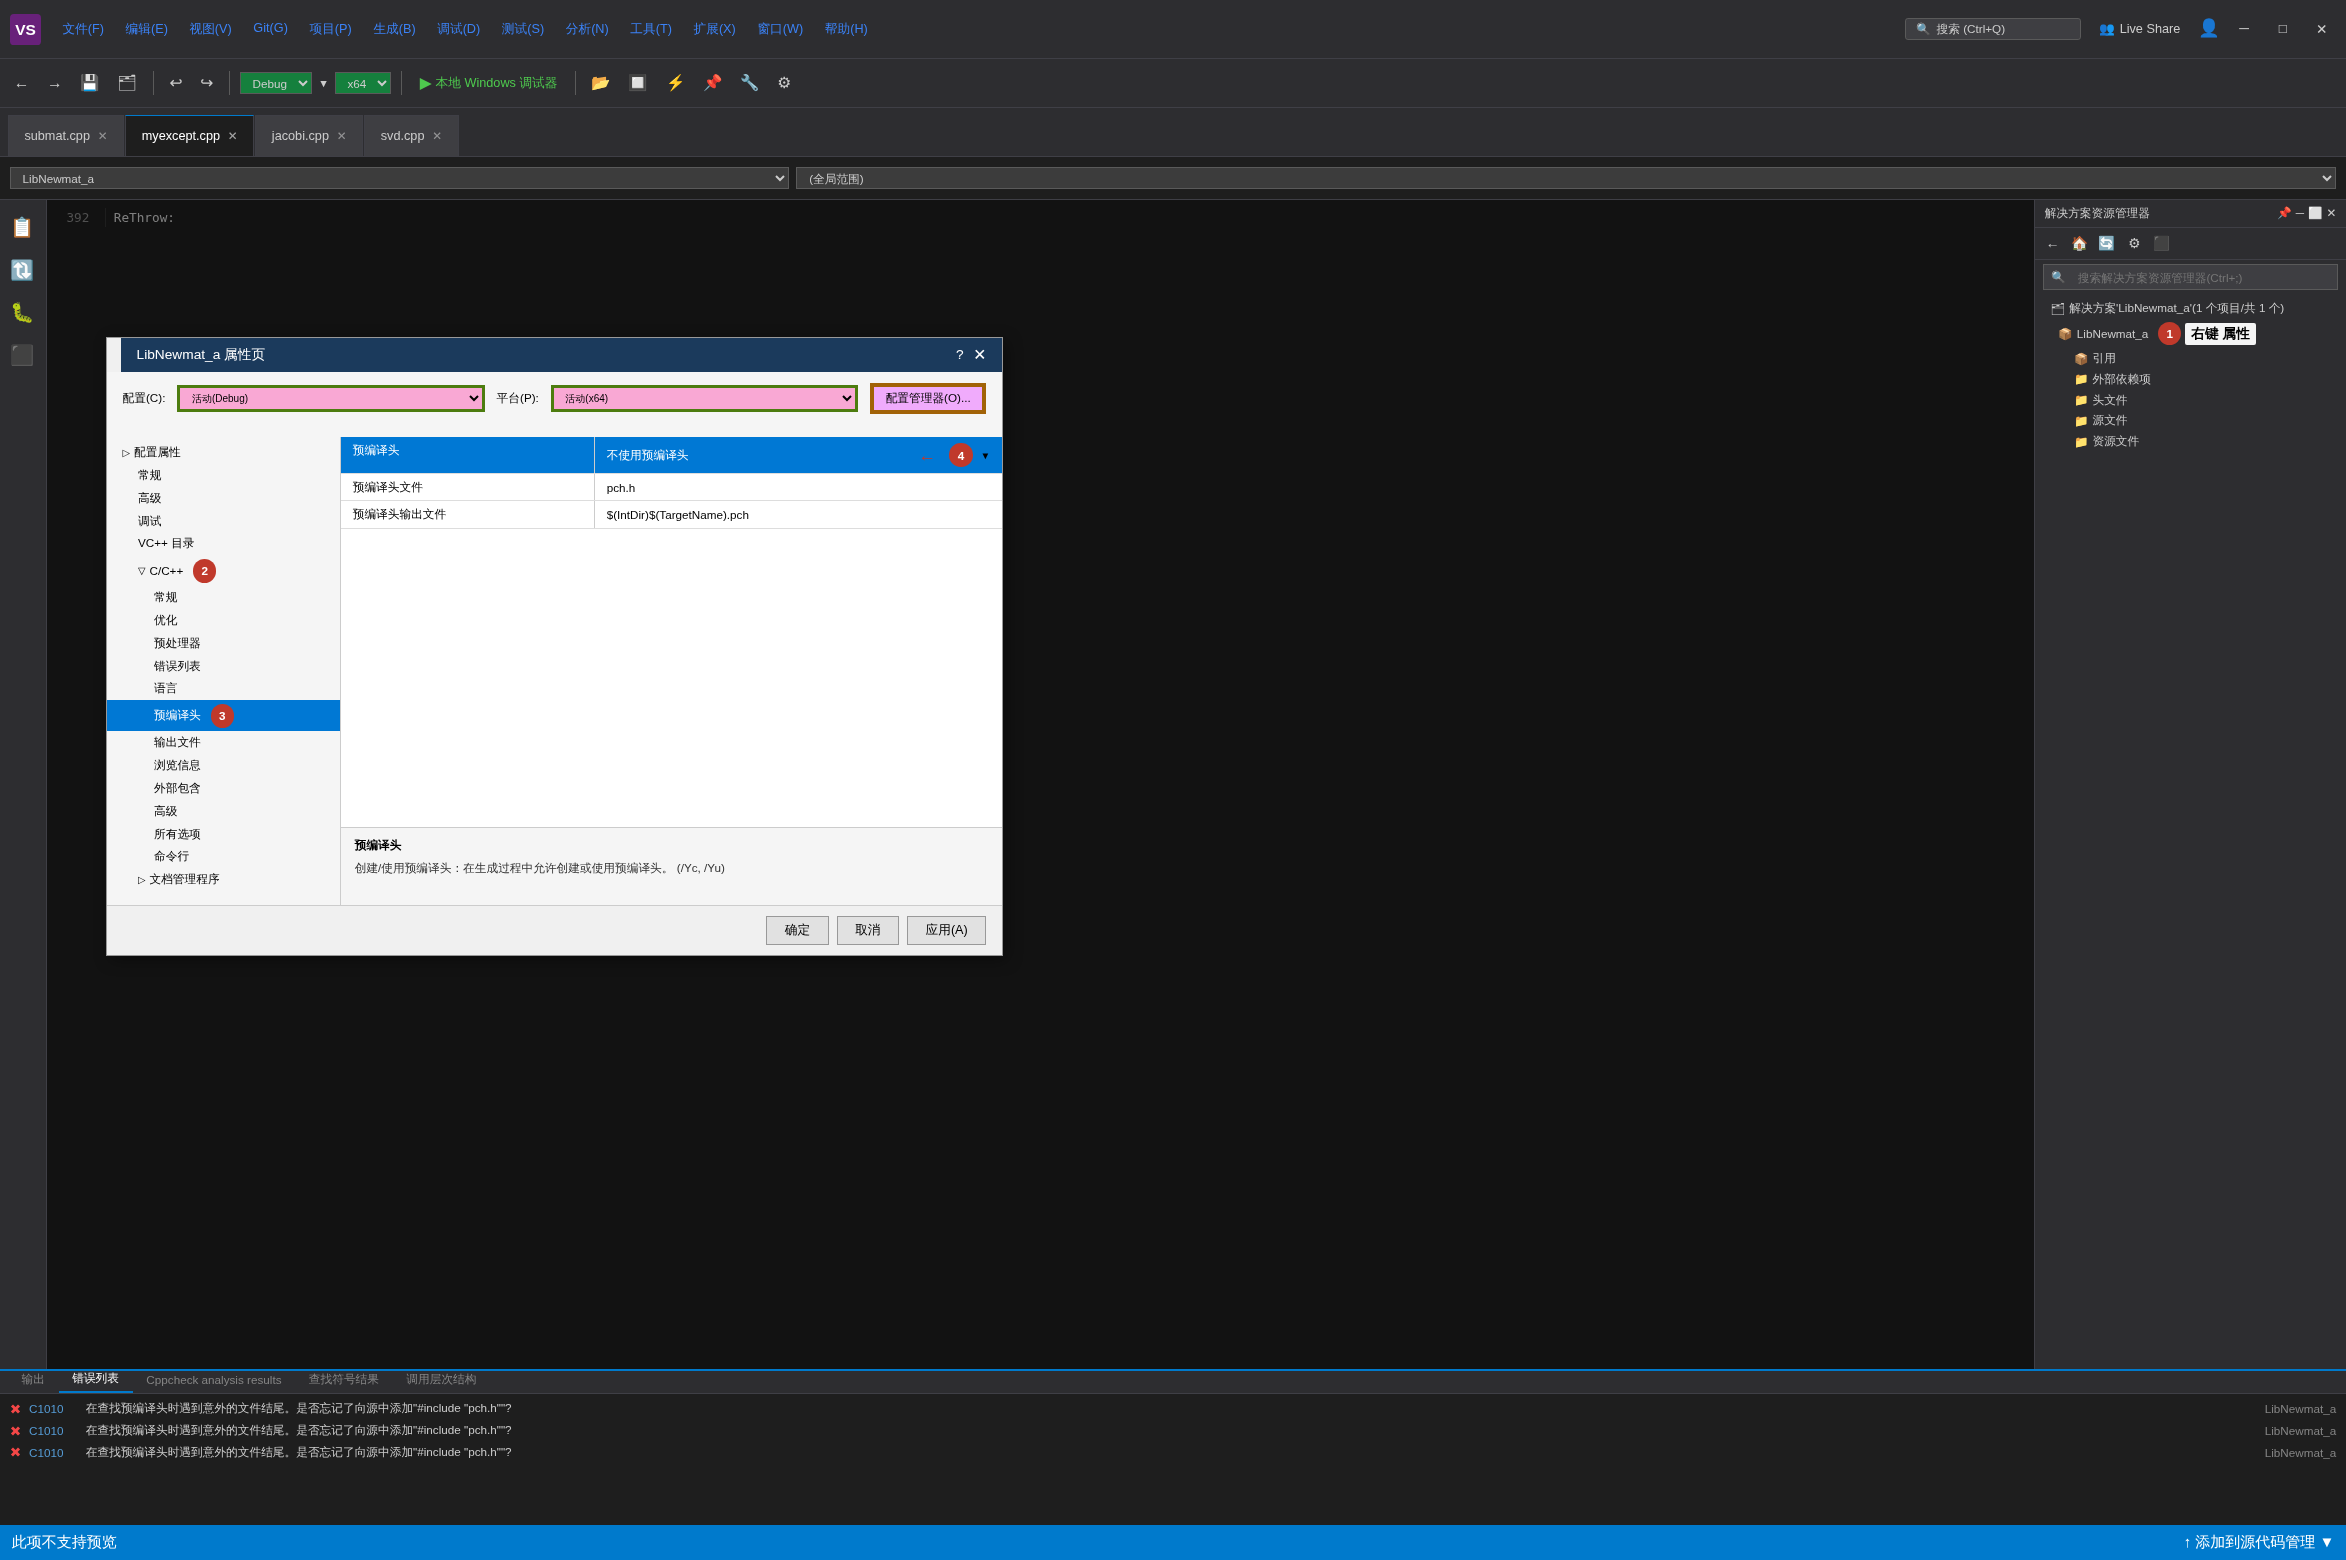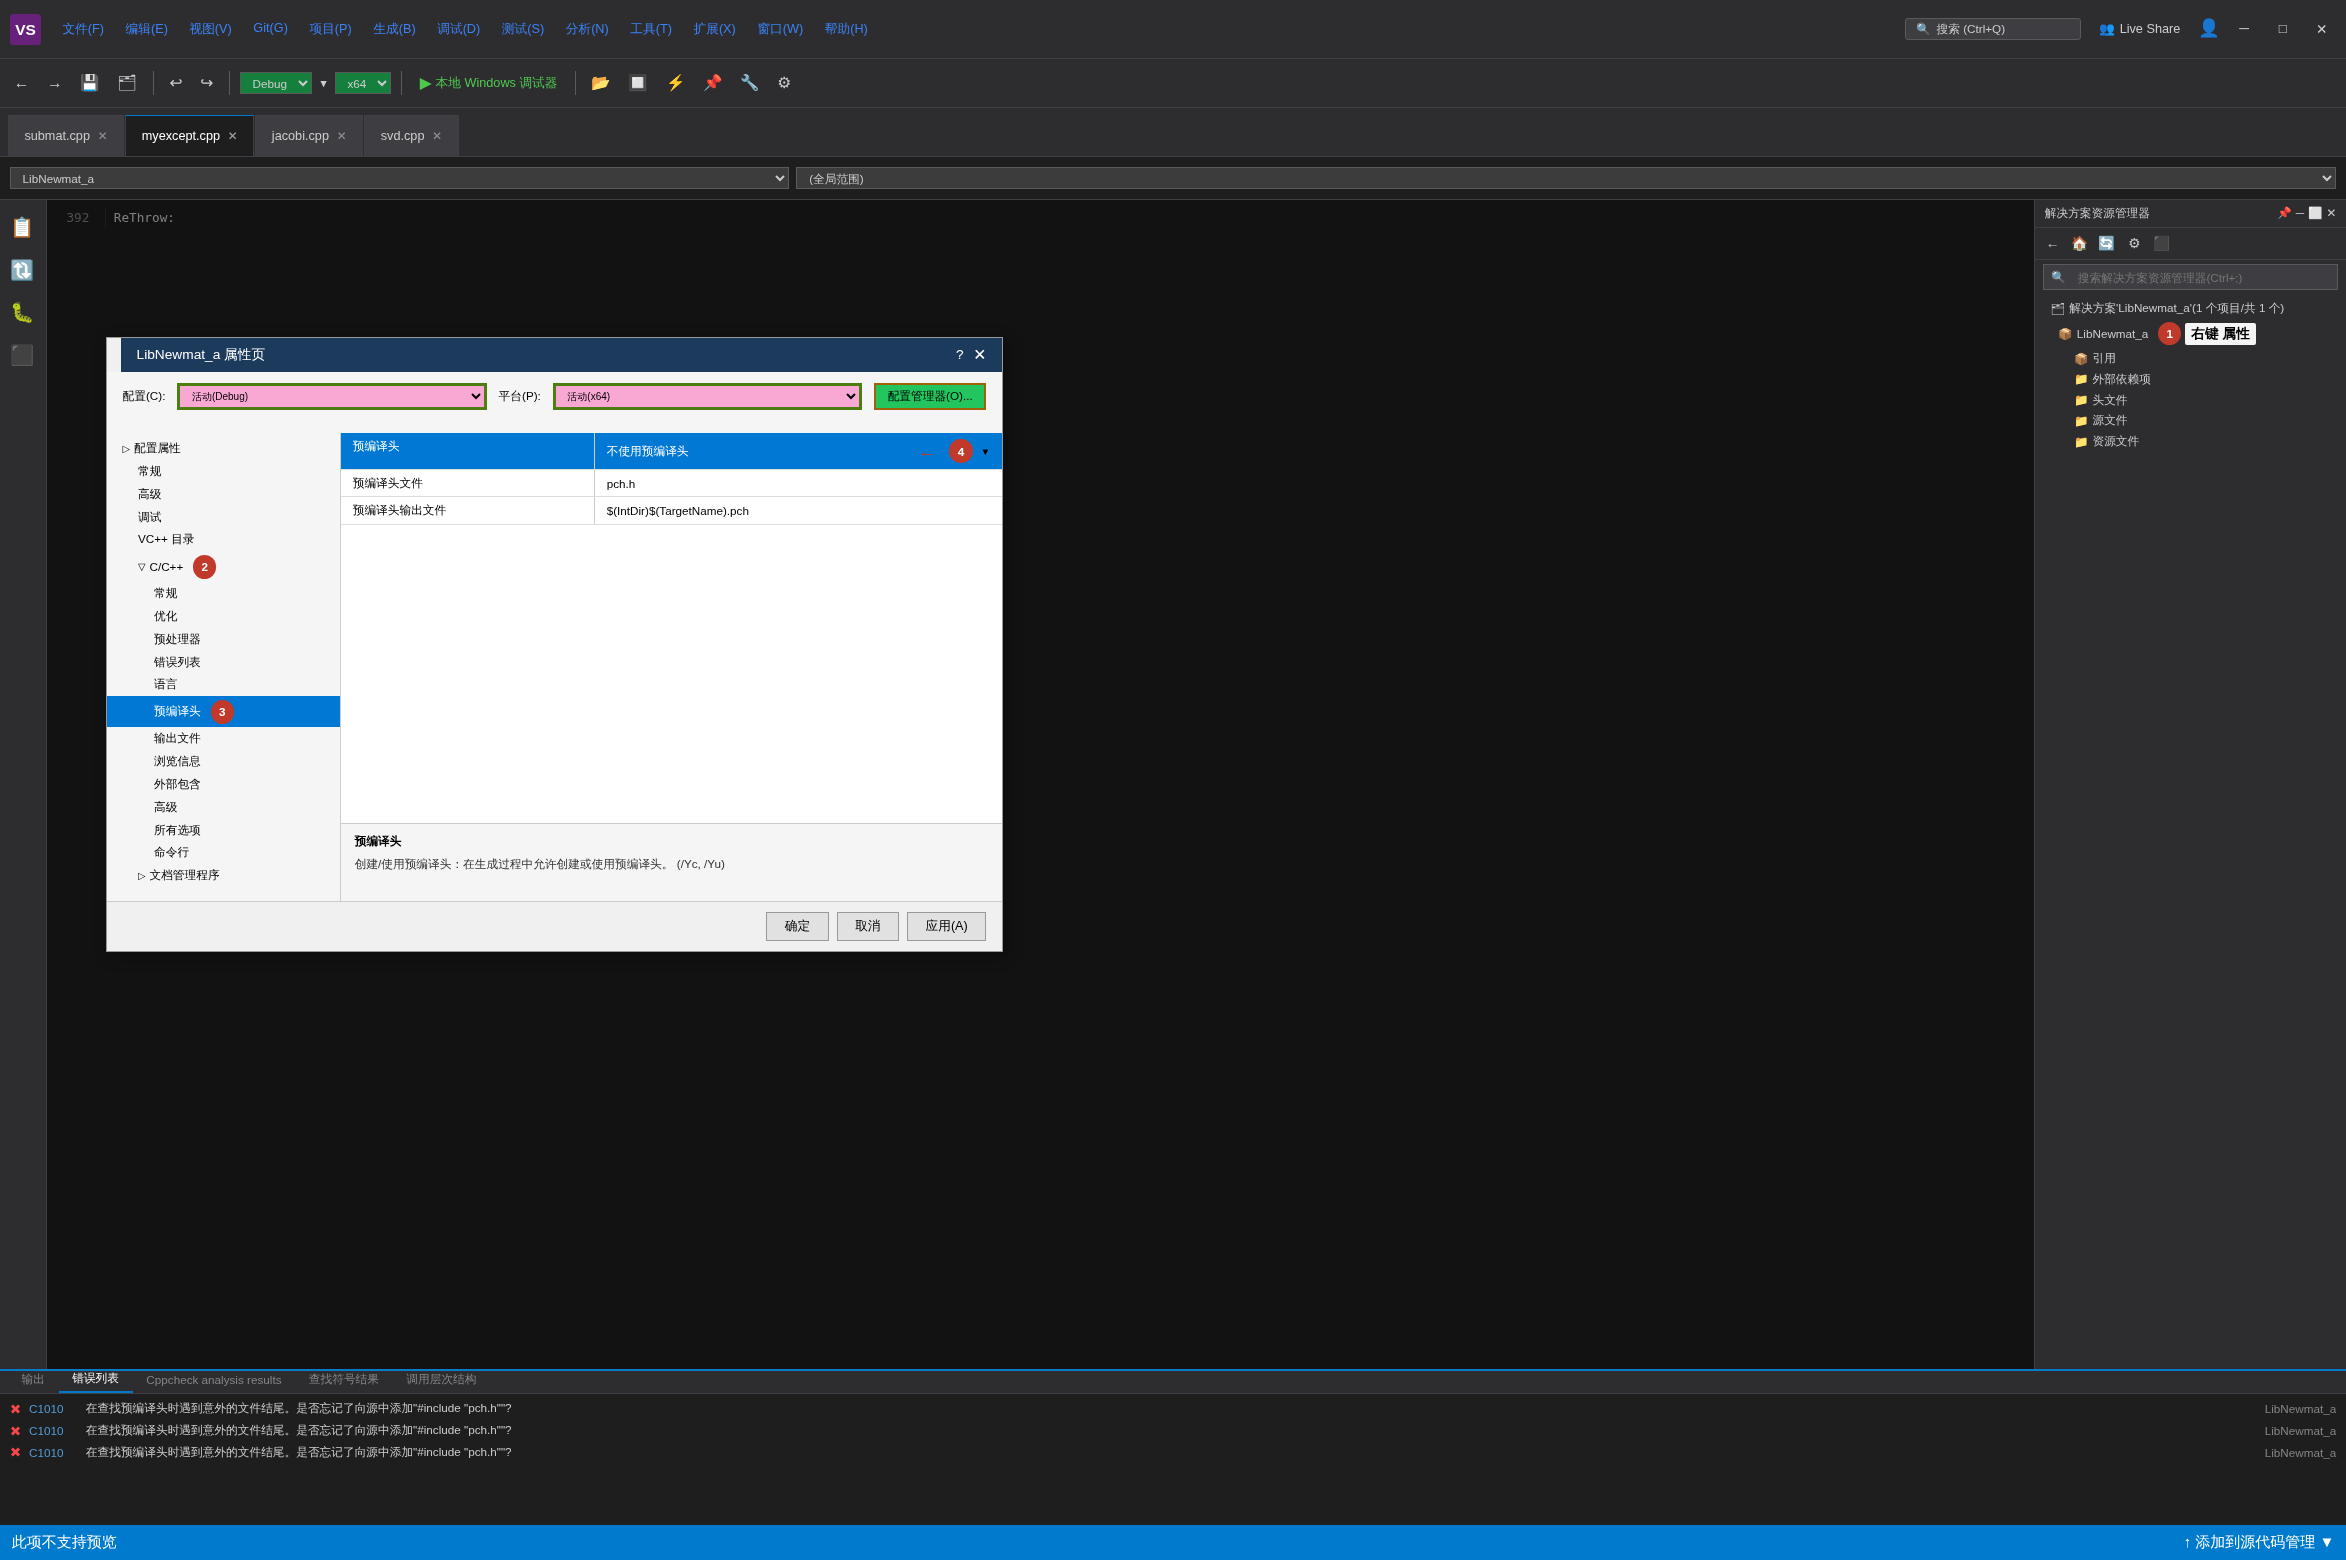--- a/index.html
+++ b/index.html
@@ -354,22 +354,22 @@
     .dialog-label { font-size: 11.7px; color: #000; white-space: nowrap; }
     .dialog-select {
       background: #f9a8d4;
       border: 3px solid #4d7c0f;
       color: #000;
       padding: 3.9px 7.8px;
       font-size: 10px;
       flex: 1;
     }
     .dialog-btn-secondary {
-      background: #22c55e;
-      border: 2px solid #a16207;
+      background: #f0abfc;
+      border: 4px solid #a16207;
       color: #000;
       padding: 3.9px 11.7px;
       font-size: 11.7px;
       cursor: pointer;
     }
     .dialog-content {
       display: flex;
       gap: 0;
       height: 468px;
     }

